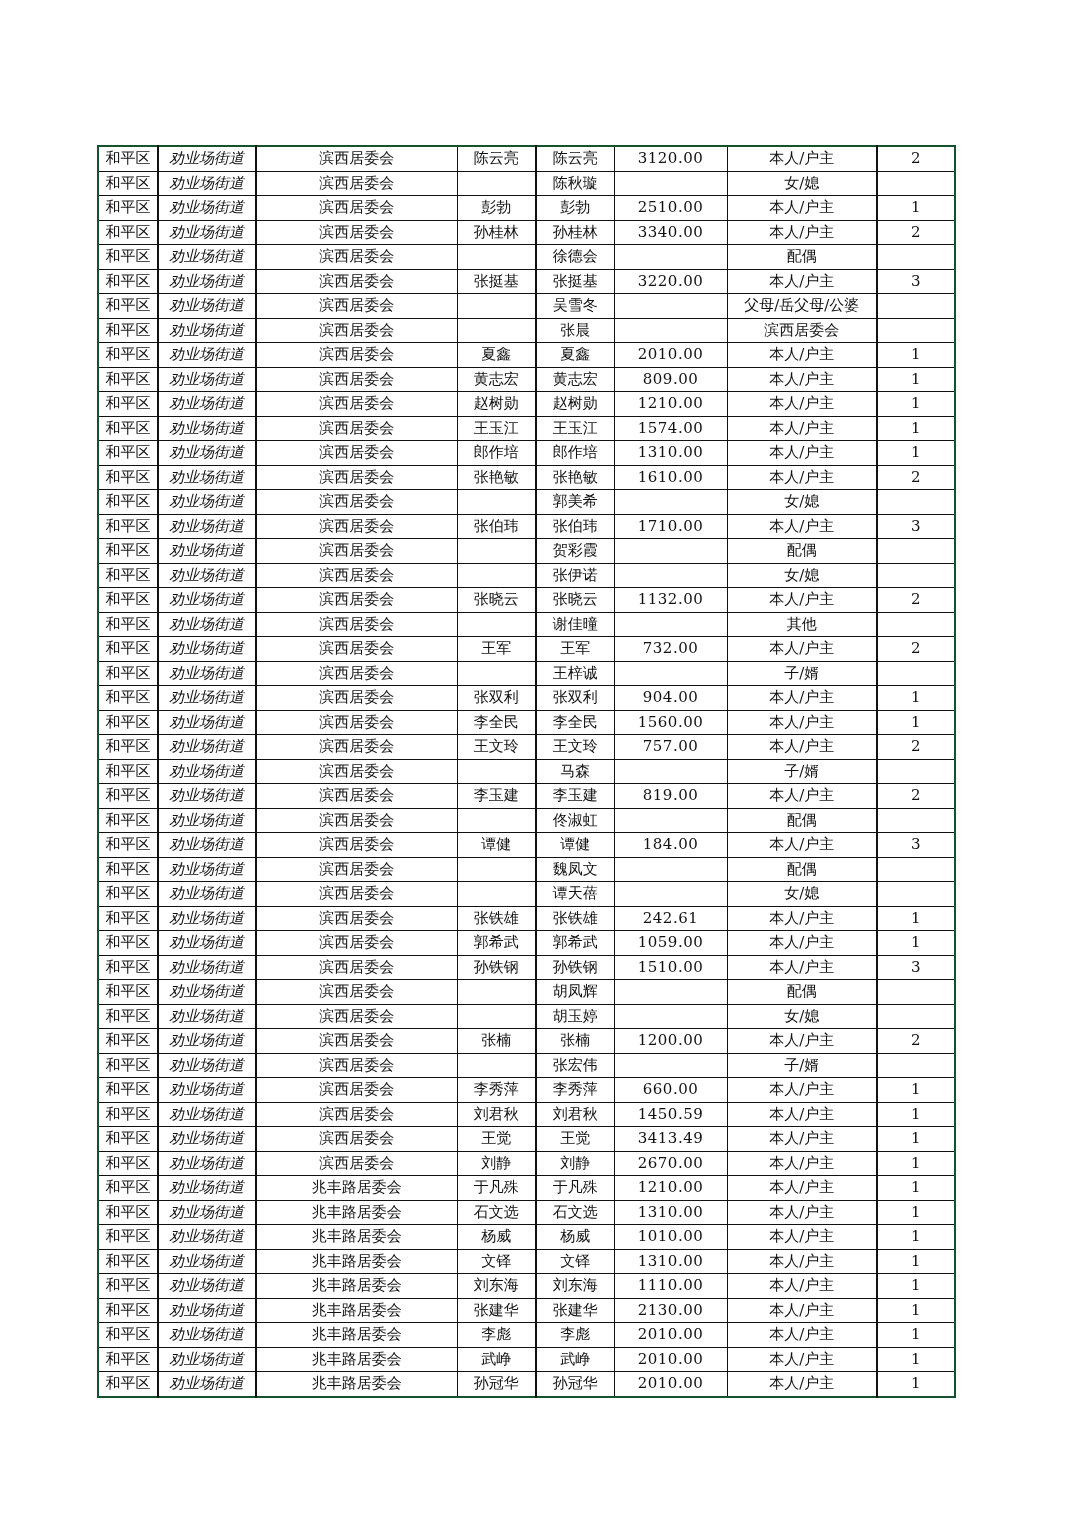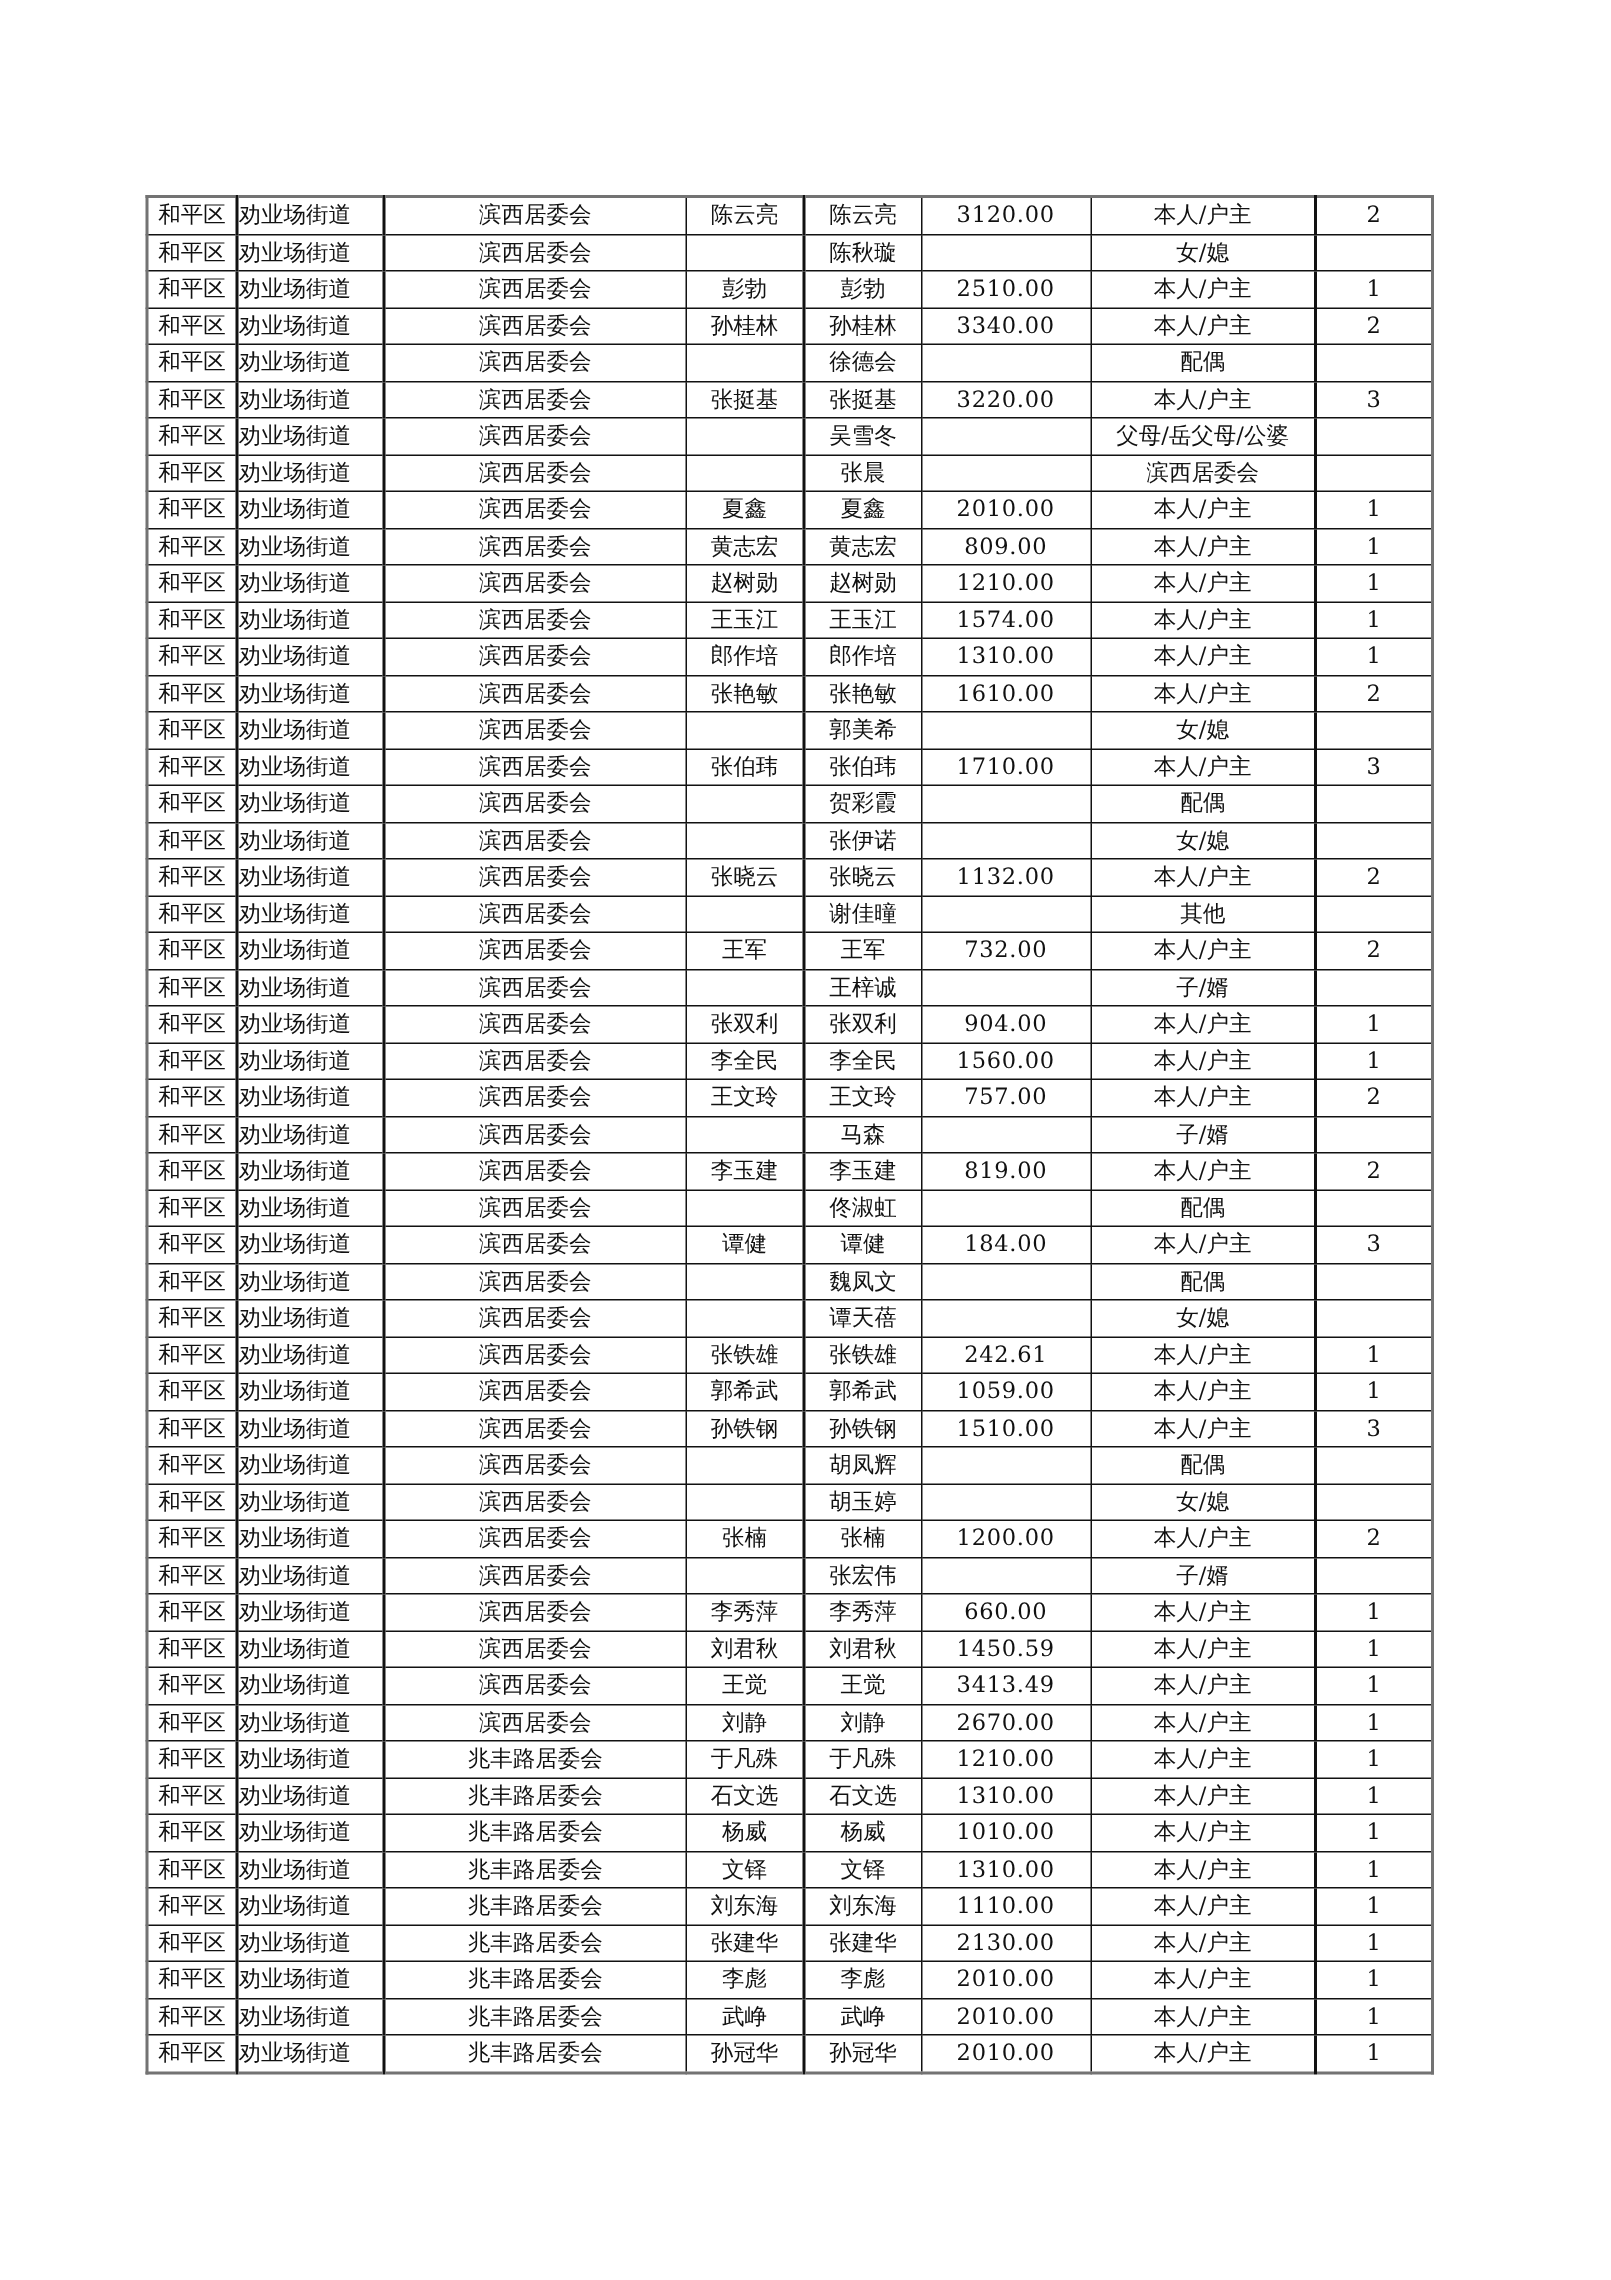--- a/index.html
+++ b/index.html
@@ -1,23 +1,23 @@
 <!DOCTYPE html>
 <html><head>
   <meta charset="utf-8">
   <style>
     html, body { margin:0; padding:0; background:#ffffff; }
     body { width:1074px; height:1520px; position:relative; overflow:hidden;
            font-family: "DejaVu Serif", "Liberation Serif", serif; color:#111; }
-    table.sheet { position:absolute; left:97px; top:130px; border-collapse:collapse;
-                  table-layout:fixed; border:2px solid #737373; }
+    table.sheet { position:absolute; left:97px; top:145px; border-collapse:collapse;
+                  table-layout:fixed; border:2px solid #14532d; }
     table.sheet td { border:1px solid #111; height:23.5px; padding:0; font-size:15px;
                      line-height:23px; text-align:center; white-space:nowrap; overflow:hidden; }
     table.sheet td.c0 { border-right-width:2px; }
-    table.sheet td.c1 { border-right-width:2px; text-align:left; padding-left:0; }
+    table.sheet td.c1 { border-right-width:2px; text-align:left; padding-left:10px;font-style:italic; }
     table.sheet td.c3, table.sheet td.c6 { border-right-width:2px; }
     table.sheet td.num { letter-spacing:0.5px; }
   </style>
 </head>
 <body>
 
 <table class="sheet">
   <colgroup>
     <col style="width:60px">
       <col style="width:98px">

